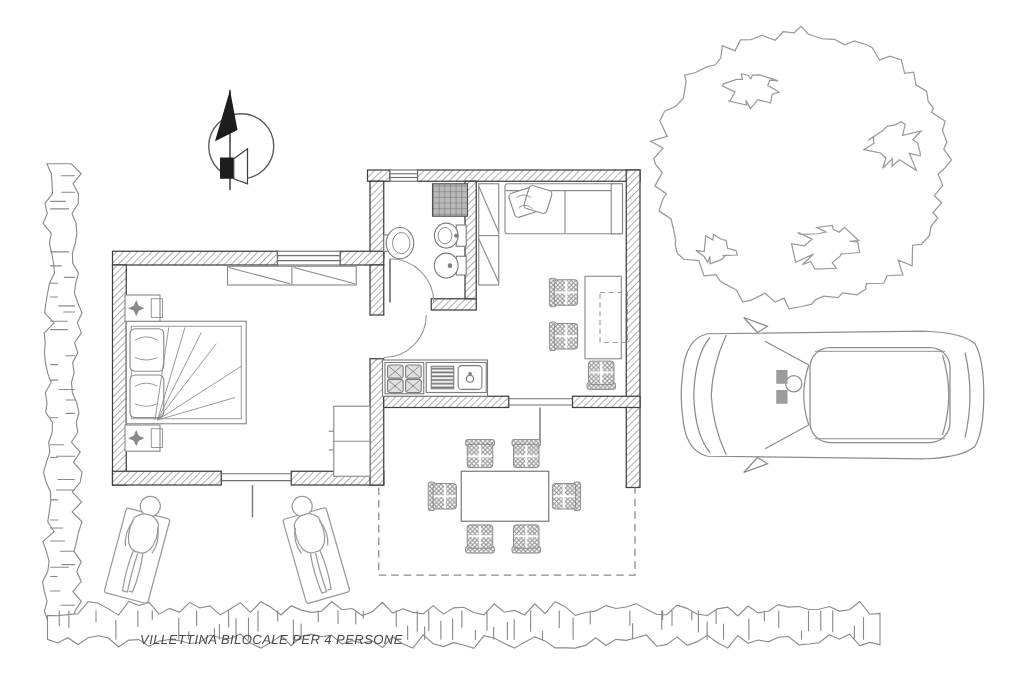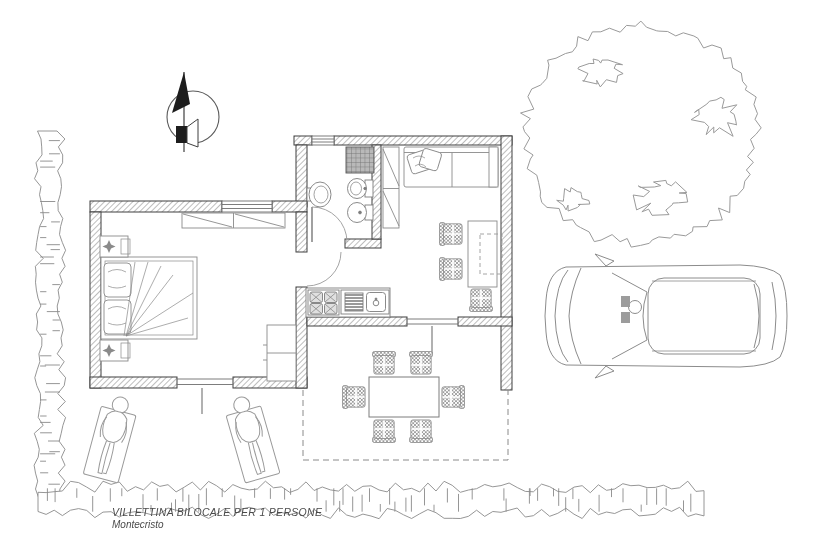--- a/index.html
+++ b/index.html
@@ -278,16 +278,15 @@
     <g transform="translate(99,396) rotate(15 21 10)">
           <use href="#lounger"></use>
         </g>
     <g transform="translate(221,396) rotate(-16 21 10)">
           <use href="#lounger"></use>
         </g>
   </g>
 </svg>
 
 <div class="caption">
-  <div class="t1">VILLETTINA BILOCALE PER 1 PERSONE</div>
-  <div class="t2">Montecristo</div>
+  <div class="t1">VILLETTINA BILOCALE PER 4 PERSONE</div>
 </div>
 </div>
 
 </body></html>

